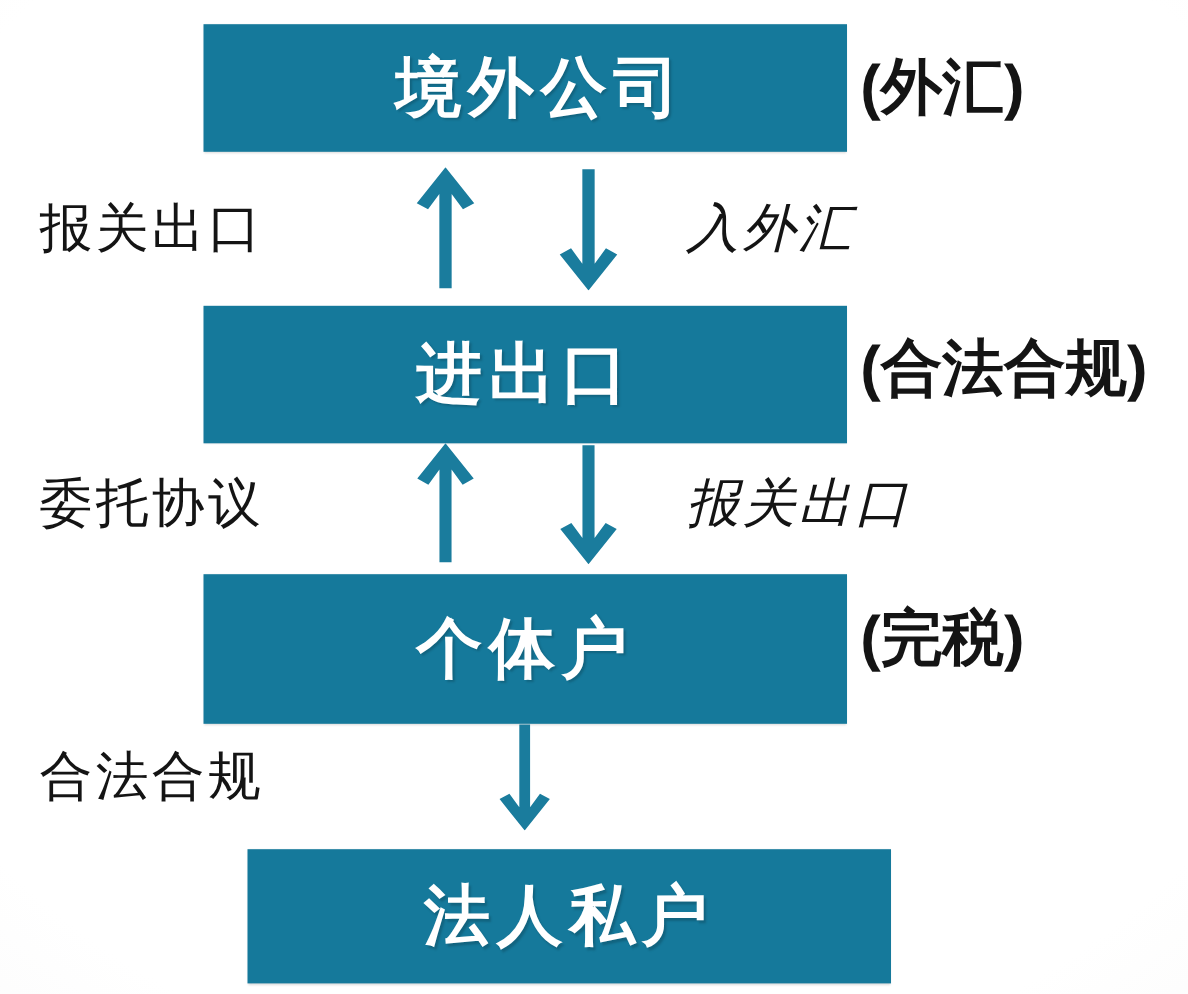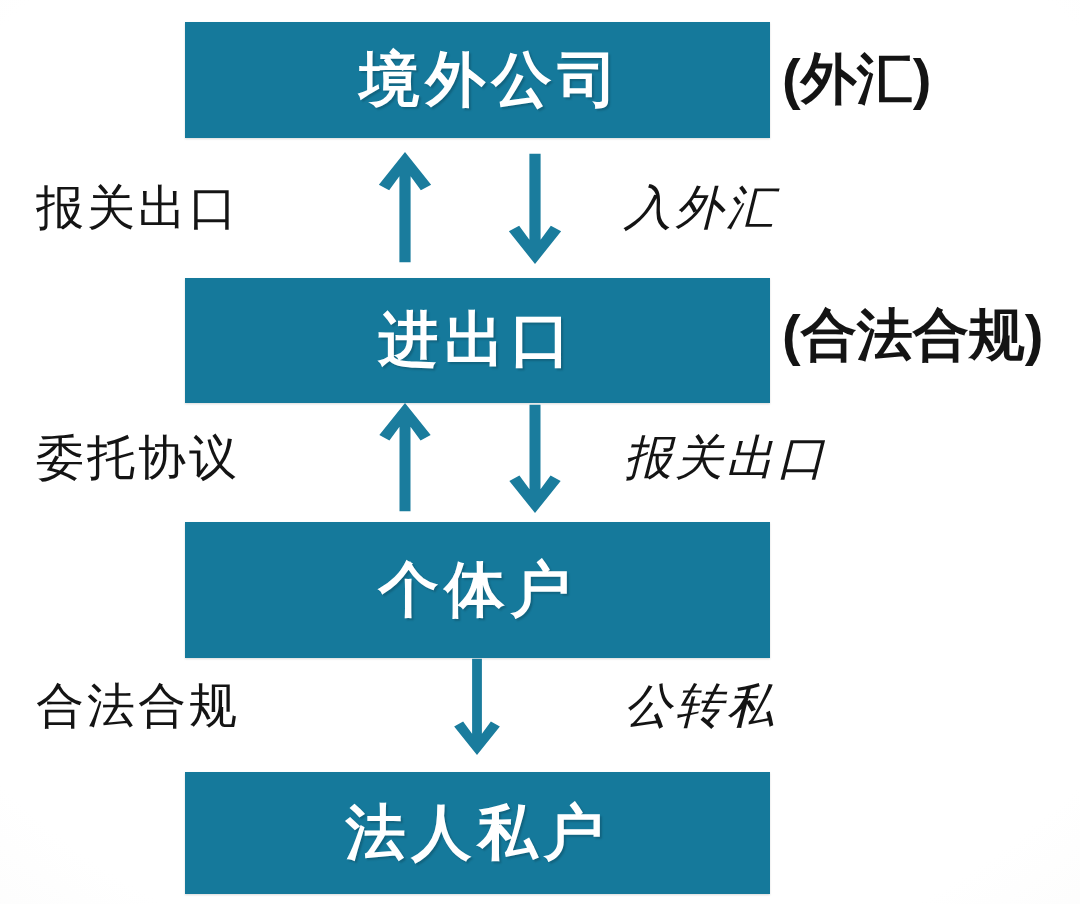--- a/index.html
+++ b/index.html
@@ -118,28 +118,28 @@
       <svg width="64" height="110" viewBox="0 0 60 120" aria-hidden="true">
         <path d="M30 0 L58 35 L47 41 L36 26 L36 118 L24 118 L24 26 L13 41 L2 35 Z"></path>
       </svg>
     </span>
     <span class="conn-label right">报关出口</span>
   </div>
 
   <div class="node-box" style="top:522px; height:136px;">
     <span class="node-label">个体户</span>
   </div>
+  <div class="annotation" style="top:522px; height:117px;">(完税)</div>
 
   <div class="connector" style="top:639px; height:133px;">
     <span class="conn-label left">合法合规</span>
     <span class="arrow down" style="left:446px;">
       <svg width="62" height="98" viewBox="0 0 60 120" aria-hidden="true">
         <path d="M30 0 L58 35 L47 41 L36 26 L36 118 L24 118 L24 26 L13 41 L2 35 Z"></path>
       </svg>
     </span>
-    <span class="conn-label right">公转私</span>
   </div>
 
-  <div class="node-box" style="top:772px; height:122px;">
+  <div class="node-box" style="top:772px; height:122px;margin-left:40px;">
     <span class="node-label">法人私户</span>
   </div>
 
 </div>
 
 </body></html>

